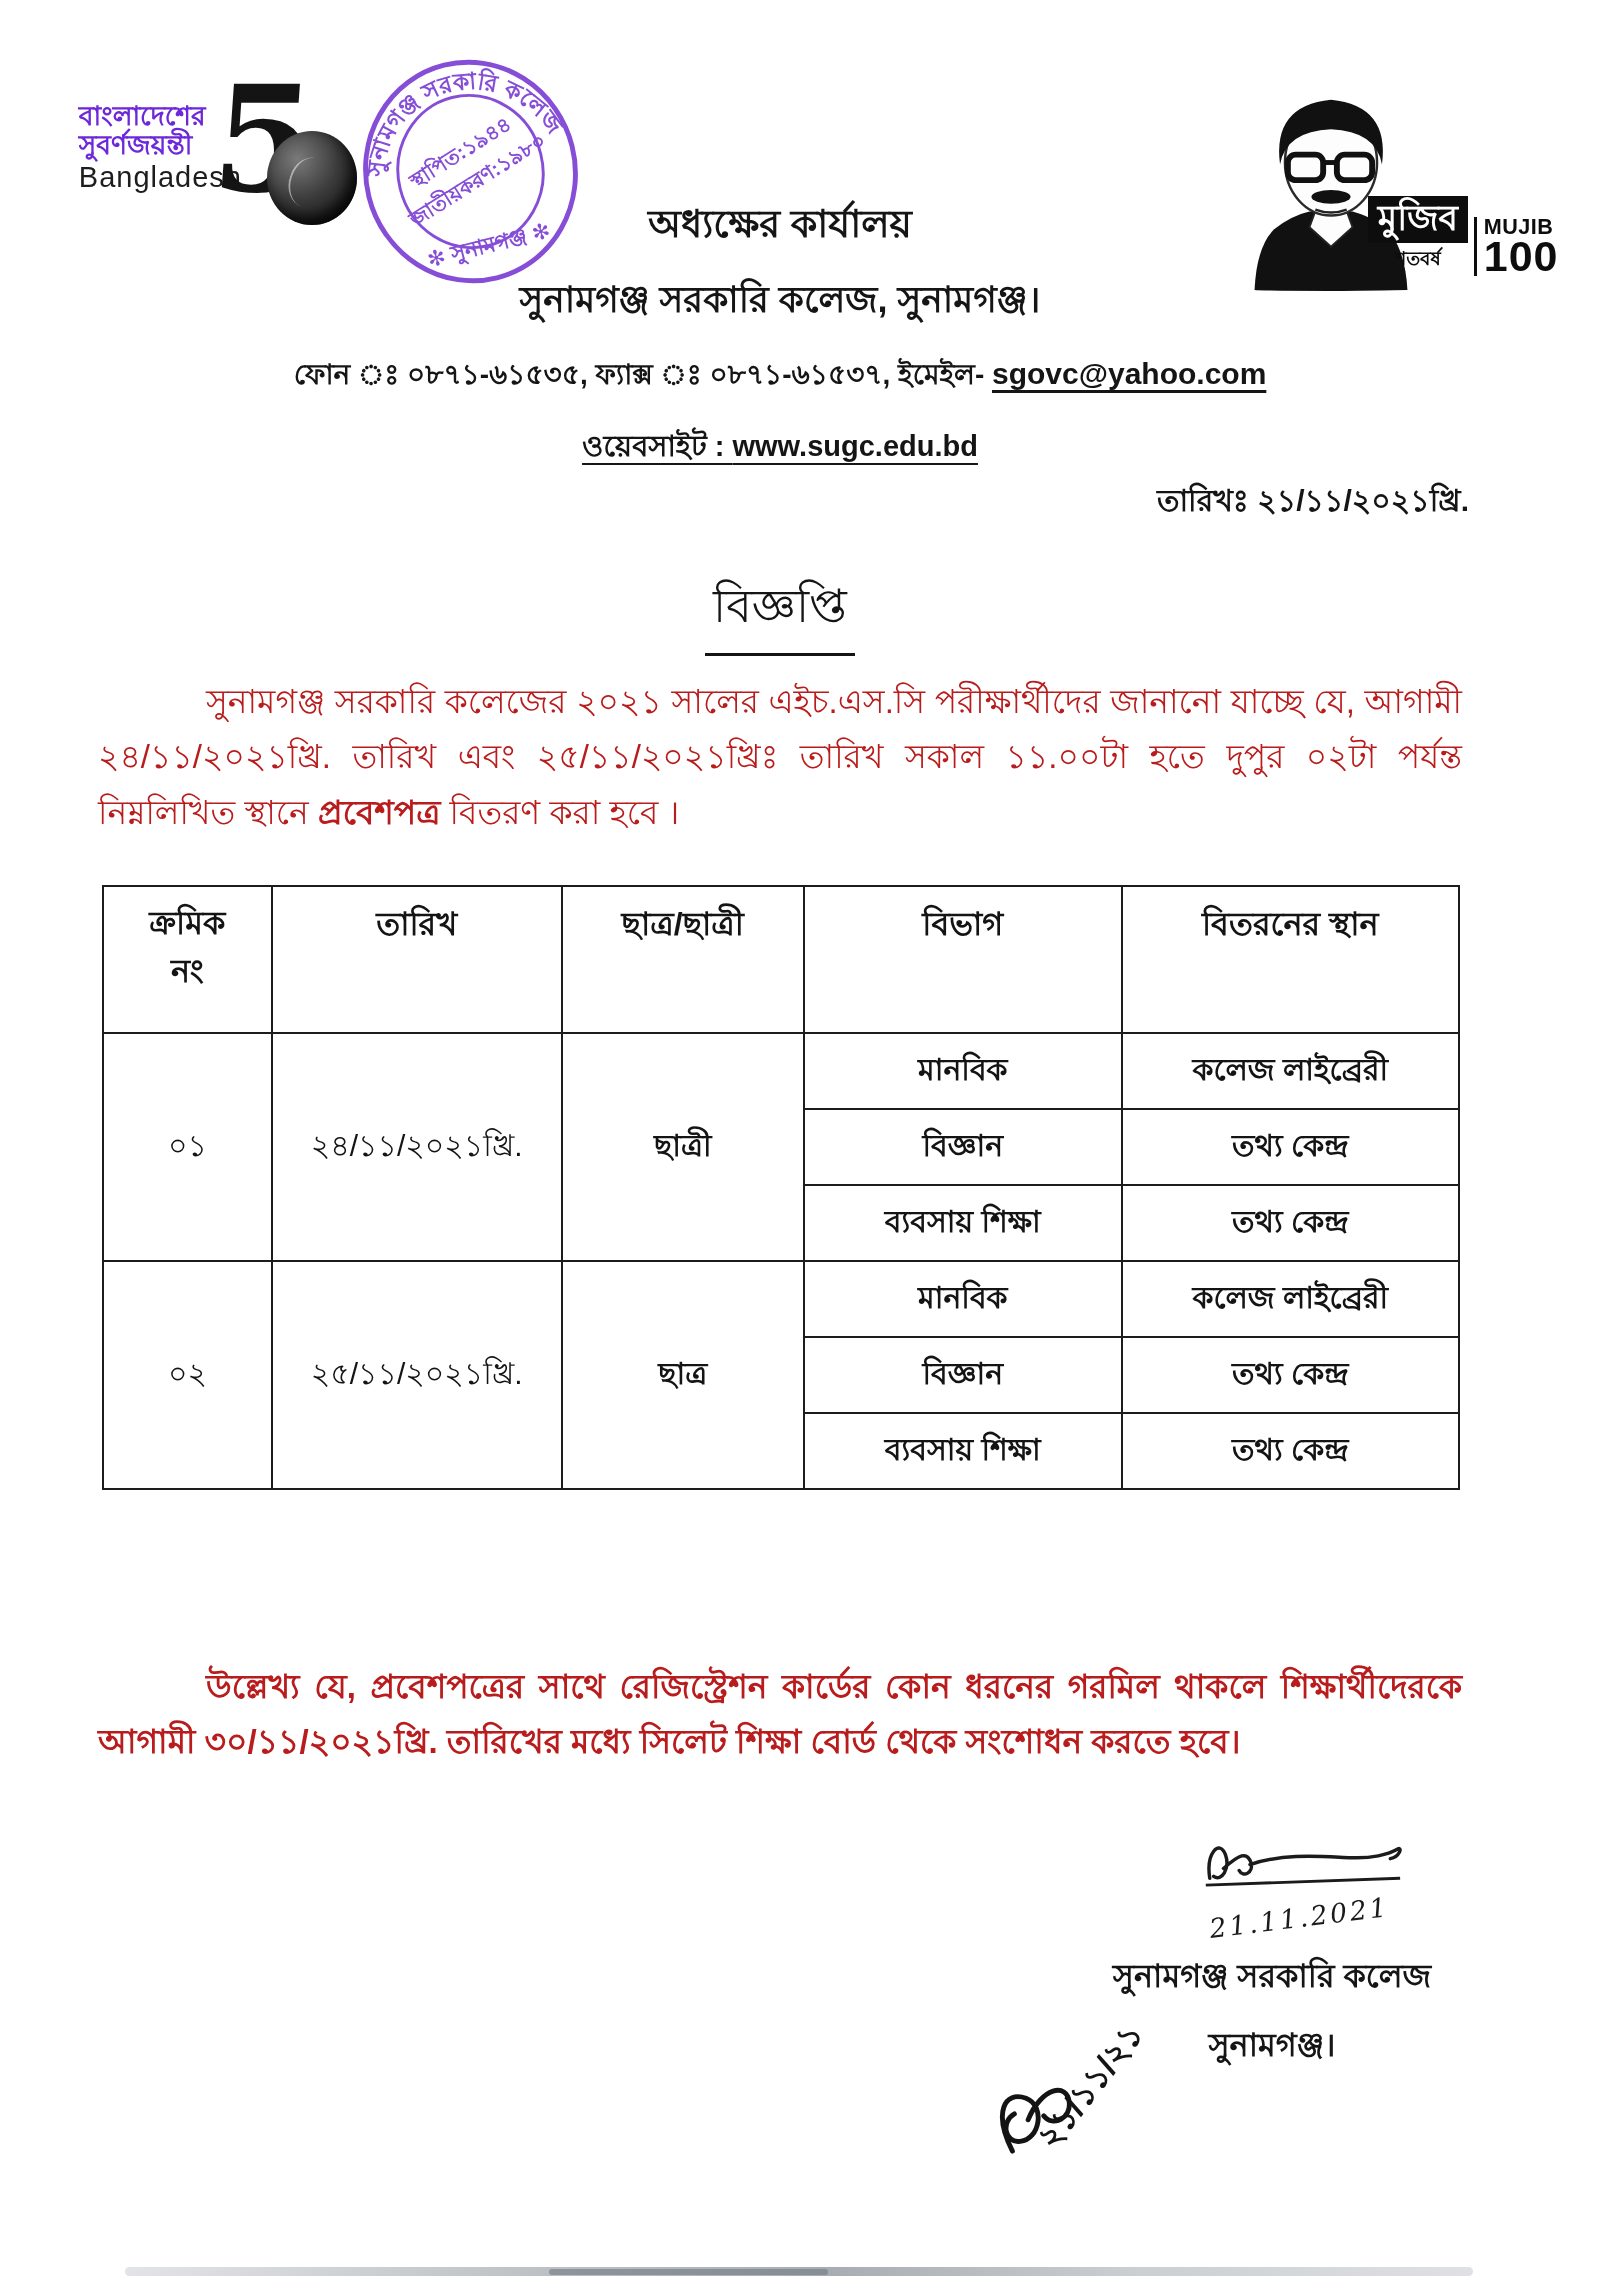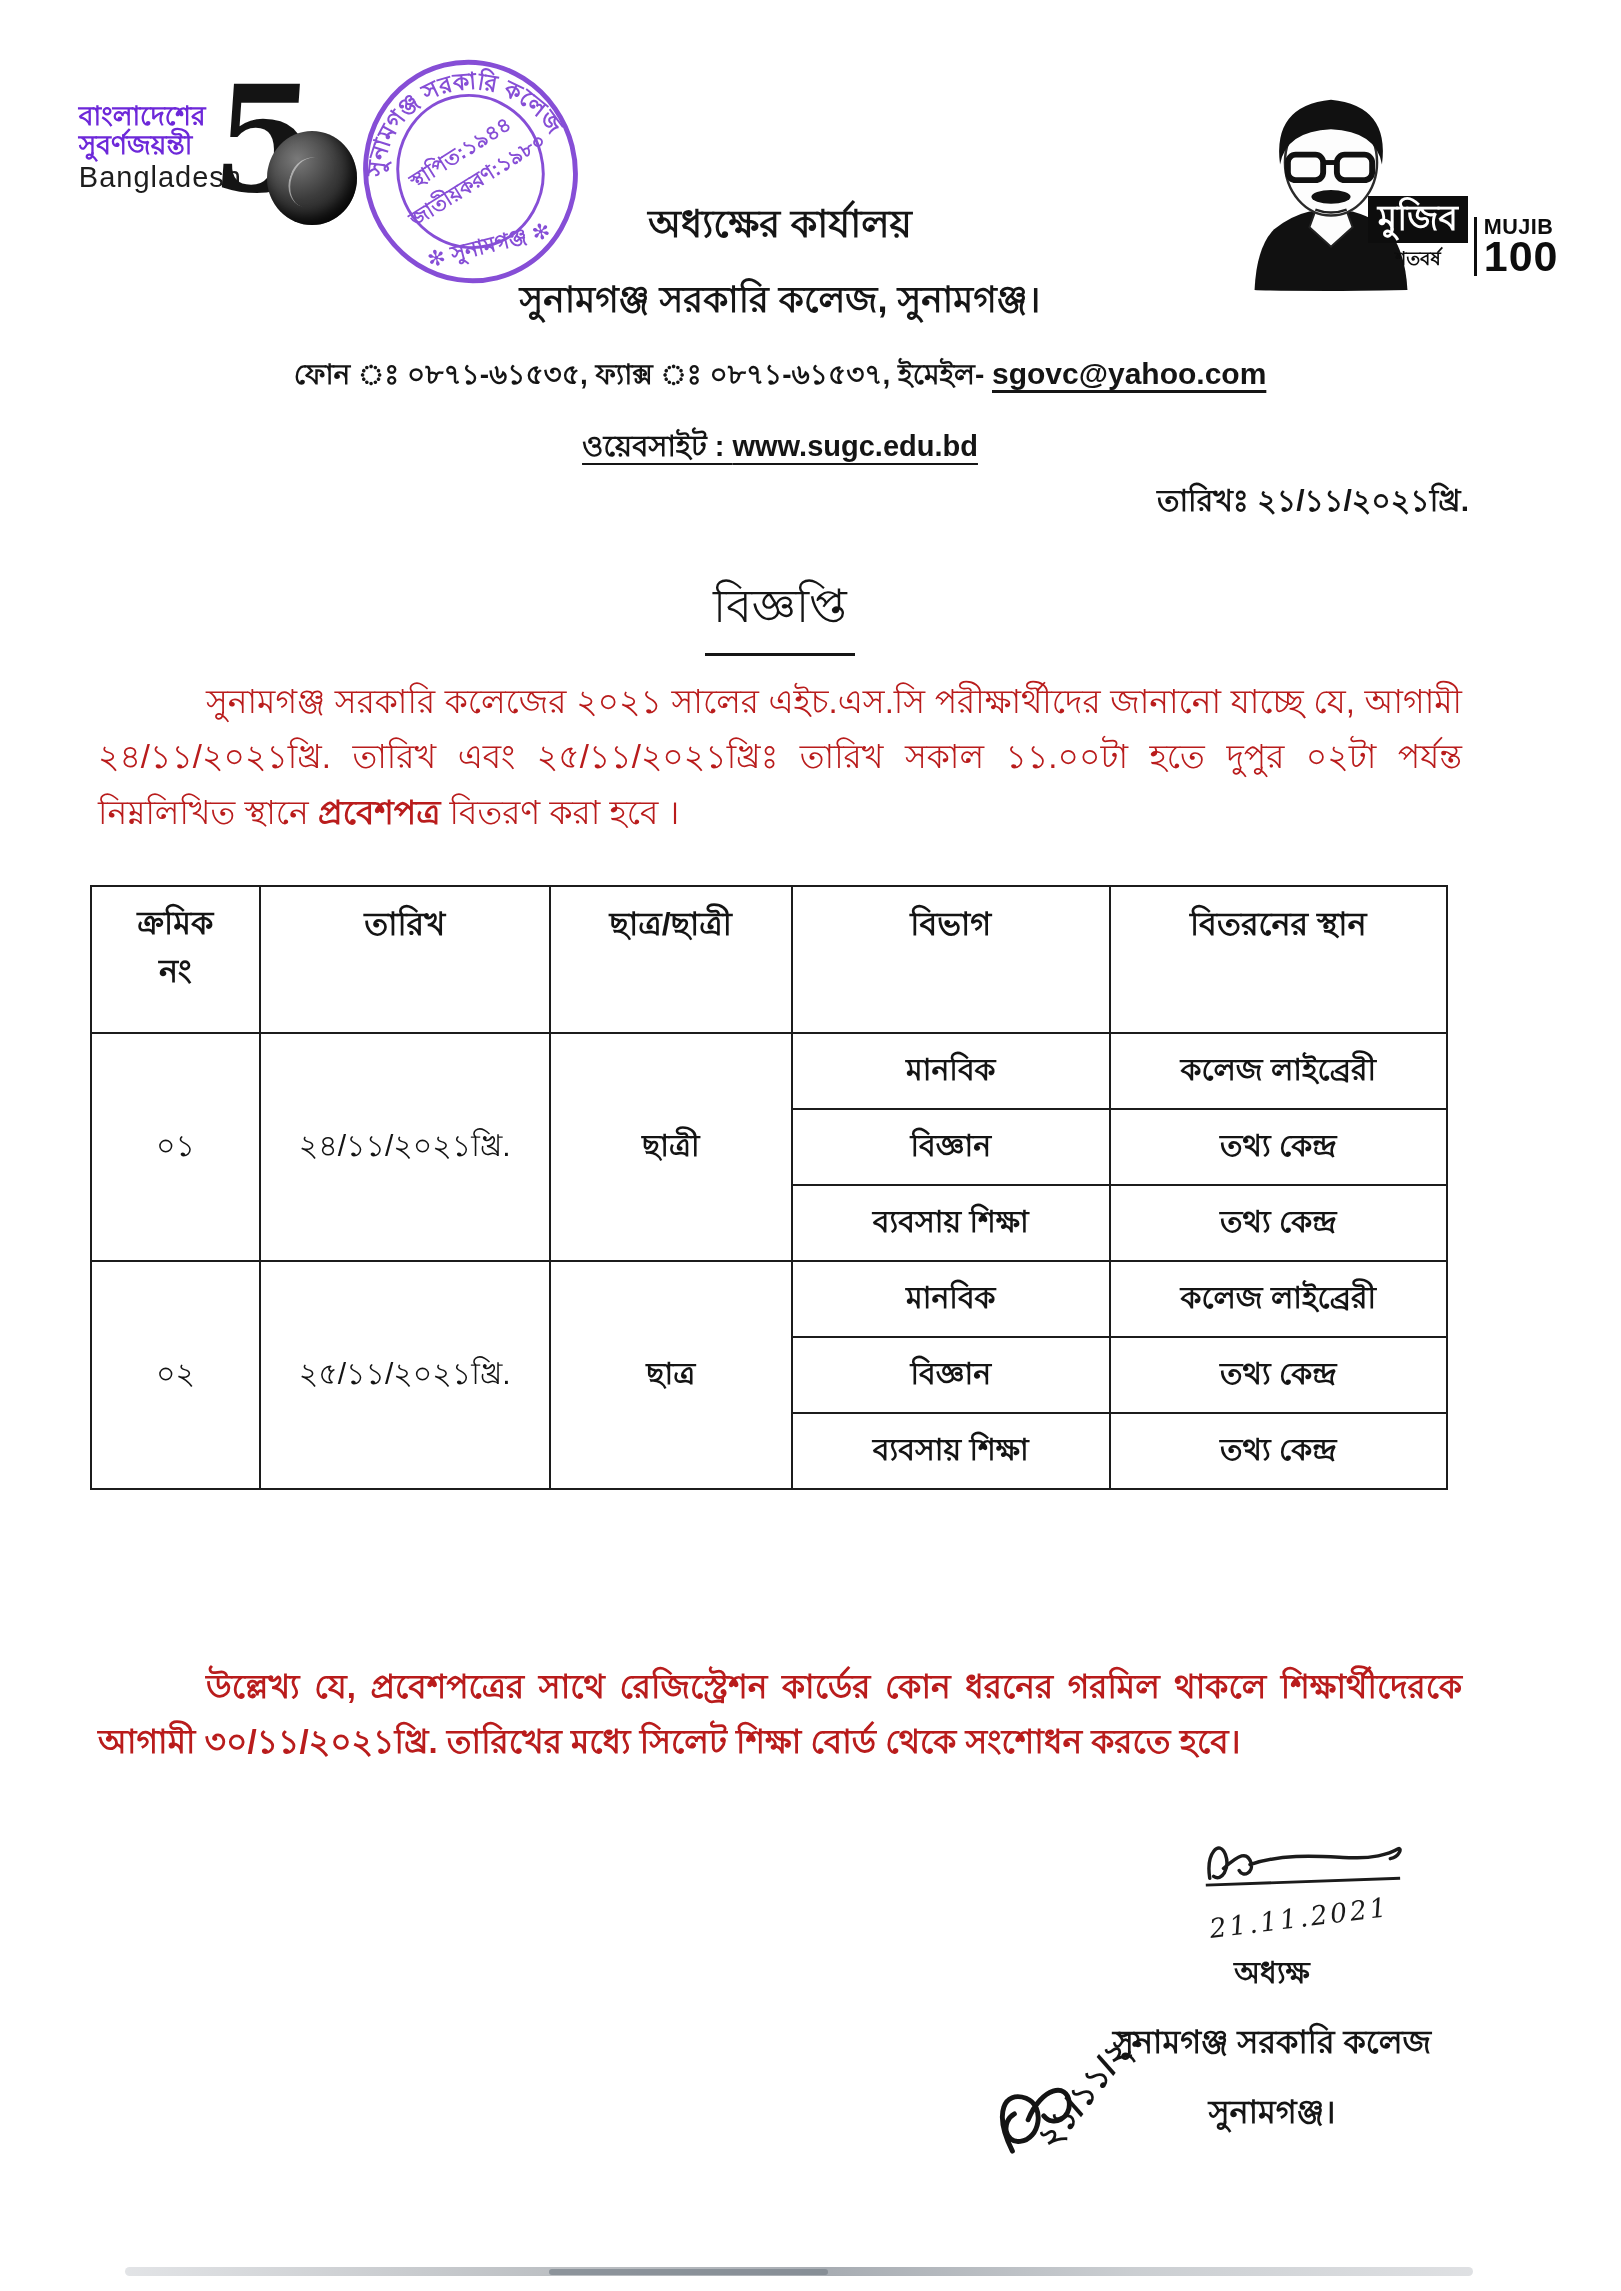--- a/index.html
+++ b/index.html
@@ -53,21 +53,21 @@
   
   .body-para, .closing-para {
     position:absolute; left:98px; width:1364px; font-size:33px; line-height:1.68;
     text-align:justify; text-indent:108px; color:#b91c1c;
   }
   .body-para { top:674px; }
   .body-para .bold { font-weight:bold; }
   .closing-para { top:1659px; font-weight:bold; }
   
   .notice-table {
-    position:absolute; left:90px; top:885px; width:1358px; border-collapse:collapse;
+    position:absolute; left:102px; top:885px; width:1358px; border-collapse:collapse;
     font-size:30px; color:#141414;
   }
   .notice-table th, .notice-table td { border:2.9px solid #1c1c1c; text-align:center; }
   .notice-table th { height:147px; vertical-align:top; padding-top:11.8px; font-size:32px; font-weight:bold; }
   .notice-table td { height:76px; vertical-align:middle; }
   .th-serial-inner { max-width:114px; margin:0 auto; line-height:1.5; }
   td.cell-type, td.cell-division, td.cell-venue { font-weight:bold; }
   
   .sig-block { position:absolute; left:1078px; top:1831px; width:388px; text-align:center; }
   .sig-scrawl { display:block; margin:0 0 0 118px; }
@@ -209,21 +209,20 @@
     </table>
 
   <div class="closing-para">উল্লেখ্য যে, প্রবেশপত্রের সাথে রেজিস্ট্রেশন কার্ডের কোন ধরনের গরমিল থাকলে শিক্ষার্থীদেরকে আগামী ৩০/১১/২০২১খ্রি. তারিখের মধ্যে সিলেট শিক্ষা বোর্ড থেকে সংশোধন করতে হবে।</div>
 
   <div class="sig-block">
     <svg class="sig-scrawl" width="211" height="71" viewBox="0 0 215 72">
       <path d="M 14 48 C 10 22 24 8 30 24 C 35 38 26 52 18 46 M 28 38 C 44 24 52 20 56 32 C 59 42 48 48 44 40 M 55 34 C 90 22 130 26 158 27 C 178 28 196 24 206 18 C 210 16 208 26 198 28" fill="none" stroke="#1b1b1b" stroke-width="3.5" stroke-linecap="round"></path>
       <line x1="10" y1="55" x2="208" y2="48" stroke="#1b1b1b" stroke-width="3"></line>
     </svg>
     <span class="sig-hand-date">21.11.2021</span>
-    <div class="sig-title">অধ্যক্ষ</div>
     <div class="sig-college">সুনামগঞ্জ সরকারি কলেজ</div>
     <div class="sig-place">সুনামগঞ্জ।</div>
   </div>
 
   <div class="corner-scrawl">
     <svg width="235" height="167" viewBox="0 0 240 170">
       <path d="M 28 150 C 8 110 20 88 42 96 C 62 104 56 138 36 140 C 20 142 16 120 30 112 M 44 118 C 58 84 84 80 86 100 C 88 116 70 126 60 114" fill="none" stroke="#141414" stroke-width="5" stroke-linecap="round"></path>
       <text x="70" y="150" transform="rotate(-52 70 150)" font-size="34" font-weight="bold" fill="#141414">২১/১১/২১</text>
     </svg>
   </div>

